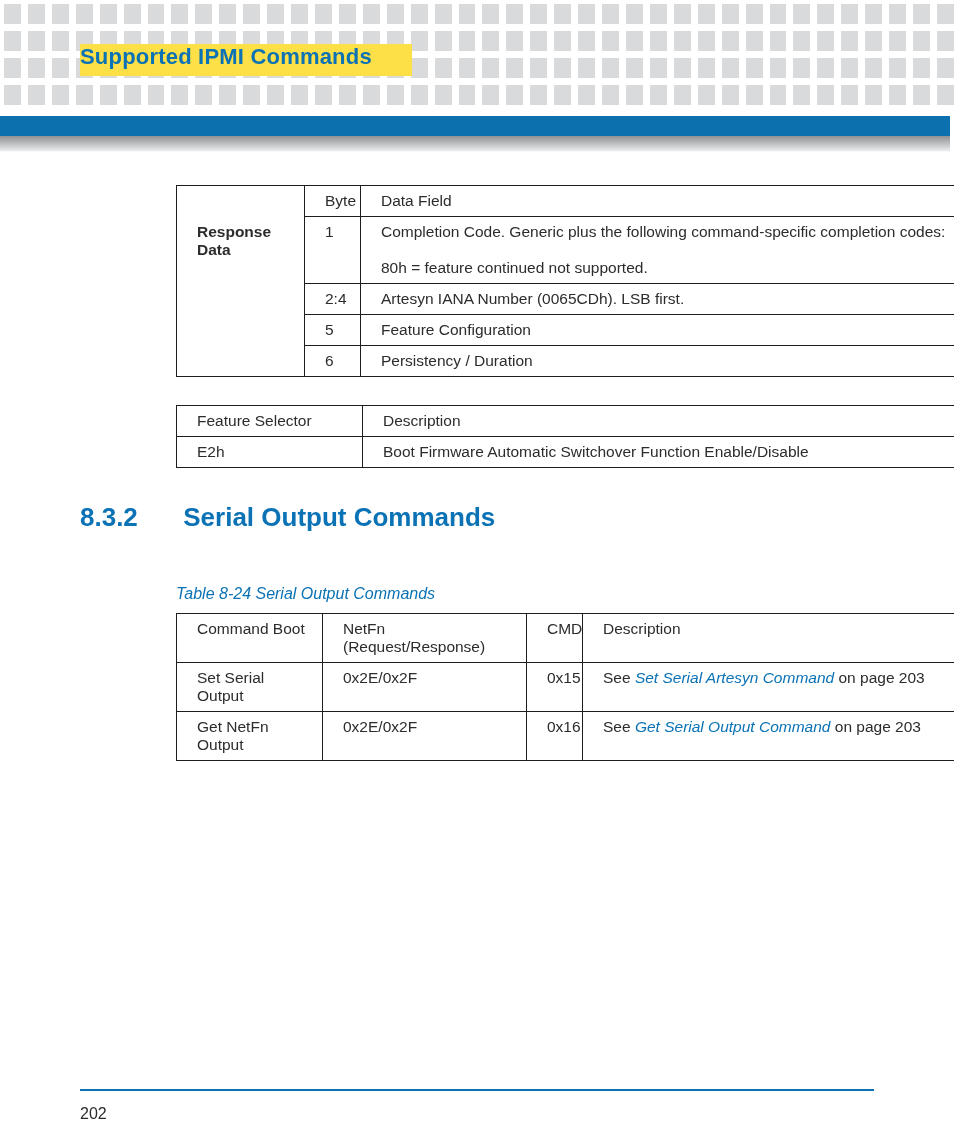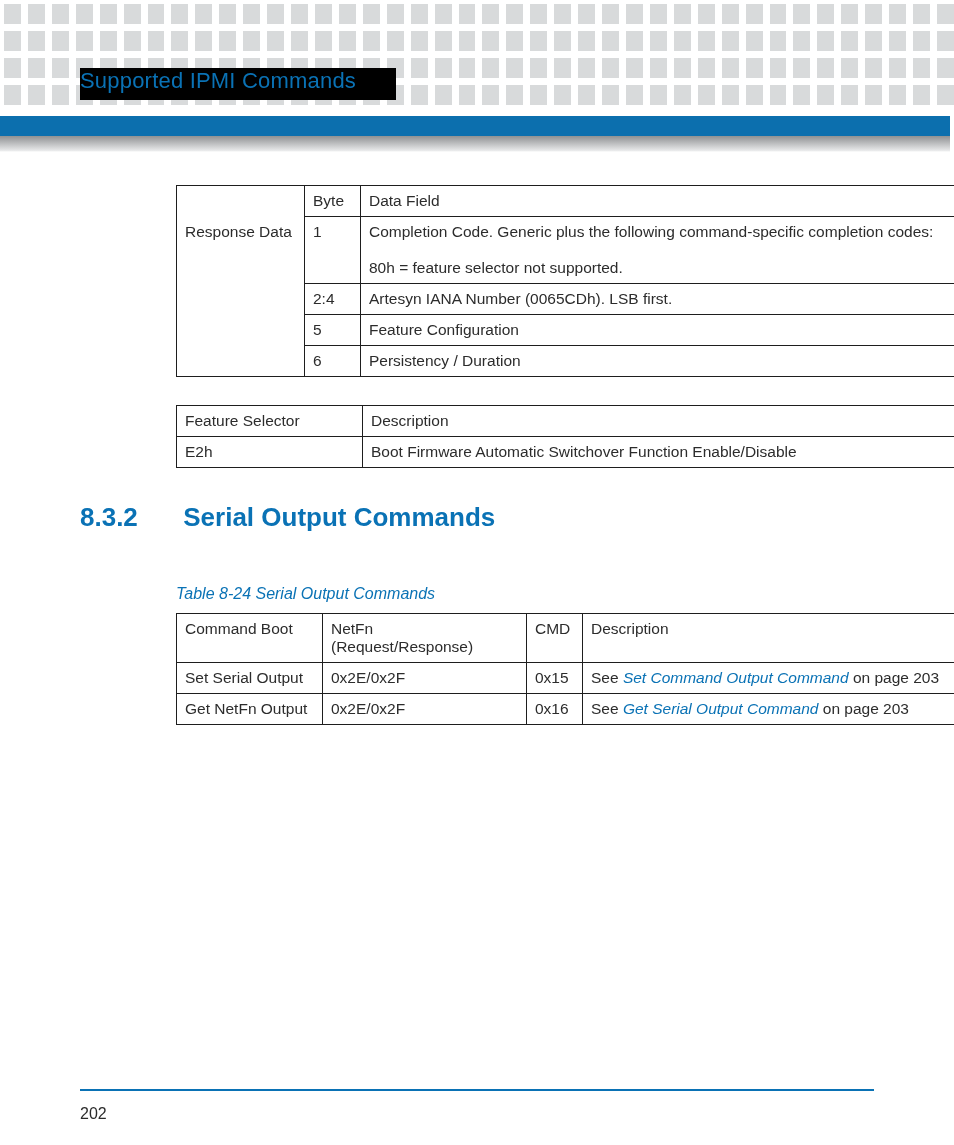--- a/index.html
+++ b/index.html
@@ -19,24 +19,24 @@
     position:relative;
     overflow:hidden;
   }
   
   .squares-row{display:flex;gap:7px;padding-left:4px;}
   .sq{width:20px;height:20px;background:var(--grid);opacity:.55;}
   .squares{position:absolute;top:4px;left:0;right:0;}
   .squares .squares-row + .squares-row{margin-top:7px;}
   .header-title{
     position:absolute;
-    left:80px;top:68px;
-    background:#000000;
+    left:80px;top:44px;
+    background:#fde047;
     padding:0 40px 6px 0;
-    font-weight:400;
+    font-weight:700;
     color:var(--blue);
     font-size:22px;
     letter-spacing:.2px;
   }
   .blue-bar{
     position:absolute;
     left:0;right:4px;top:116px;
     height:20px;
     background:var(--blue2);
   }
@@ -58,21 +58,21 @@
   .tbl{
     width:calc(100% - 0px);
     border-collapse:collapse;
     margin-left:96px;
     margin-bottom:28px;
     font-size:15.5px;
     table-layout:fixed;
   }
   .tbl th,.tbl td{
     border:1px solid #1e1e1e;
-    padding:6px 10px 6px 8px;
+    padding:6px 10px 6px 20px;
     vertical-align:top;
     text-align:left;
     font-weight:400;
   }
   .sec-heading{
     margin:34px 0 52px 0;
     color:var(--blue);
     font-weight:700;
     font-size:26px;
   }
@@ -286,25 +286,25 @@
         <col class="c2">
         <col class="c3">
       </colgroup>
     <tbody>
         <tr>
       <td style="border-bottom:0;"></td>
       <td>Byte</td>
       <td>Data Field</td>
     </tr>
     <tr>
-      <td rowspan="4" style="border-top:0;">Response Data</td>
+      <td rowspan="4" style="border-top:0;font-weight:bold;">Response Data</td>
       <td>1</td>
       <td>
         <span>Completion Code. Generic plus the following command-specific completion codes:</span><br><br>
-        <span>80h = feature selector not supported.</span>
+        <span>80h = feature continued not supported.</span>
       </td>
     </tr>
     <tr>
       <td>2:4</td>
       <td>Artesyn IANA Number (0065CDh). LSB first.</td>
     </tr>
     <tr>
       <td>5</td>
       <td>Feature Configuration</td>
     </tr>
@@ -350,21 +350,21 @@
       <td>Command Boot</td>
       <td>NetFn (Request/Response)</td>
       <td>CMD</td>
       <td>Description</td>
     </tr>
     <tr>
       <td>Set Serial Output</td>
       <td>0x2E/0x2F</td>
       <td>0x15</td>
       <td>
-        <span>See </span><a class="xref">Set Command Output Command</a><span> on page 203</span>
+        <span>See </span><a class="xref">Set Serial Artesyn Command</a><span> on page 203</span>
       </td>
     </tr>
     <tr>
       <td>Get NetFn Output</td>
       <td>0x2E/0x2F</td>
       <td>0x16</td>
       <td>
         <span>See </span><a class="xref">Get Serial Output Command</a><span> on page 203</span>
       </td>
     </tr>

